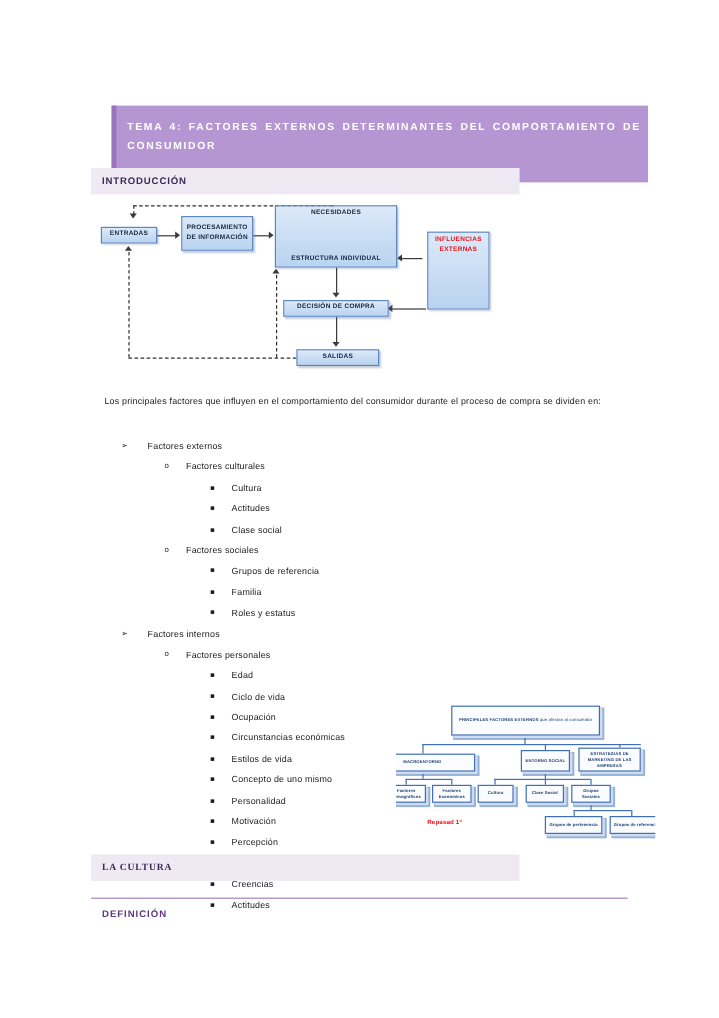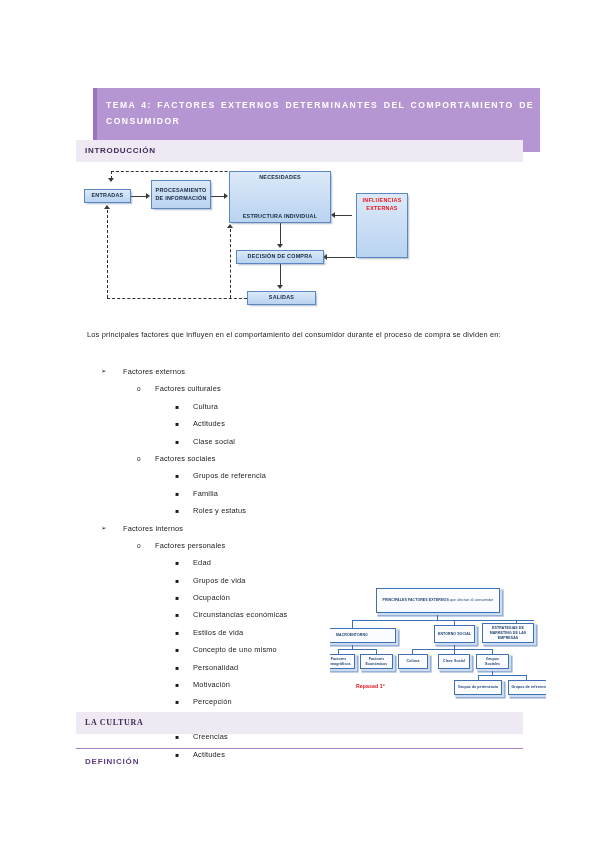--- a/index.html
+++ b/index.html
@@ -34,21 +34,21 @@
     letter-spacing: 1.45px;
     line-height: 16px;
     text-align: justify;
     text-align-last: left;
   }
 
   
   .sub-band {
     position: absolute;
     left: 76px;
-    width: 447px; height: 22px;
+    width: 357px; height: 22px;
     background: #efe9f3;
   }
   .sub-band .sub-text {
     position: absolute;
     left: 9px; top: 6px;
     color: #3d2a56;
     font-size: 8px;
     font-weight: bold;
     letter-spacing: 0.7px;
   }
@@ -301,21 +301,21 @@
       <div class="li lvl2">
         <span class="mk">o</span>
         <span class="tx">Factores personales</span>
       </div>
       <div class="li lvl3">
         <span class="mk">▪</span>
         <span class="tx">Edad</span>
       </div>
       <div class="li lvl3">
         <span class="mk">▪</span>
-        <span class="tx">Grupos de vida</span>
+        <span class="tx">Ciclo de vida</span>
       </div>
       <div class="li lvl3">
         <span class="mk">▪</span>
         <span class="tx">Ocupación</span>
       </div>
       <div class="li lvl3">
         <span class="mk">▪</span>
         <span class="tx">Circunstancias económicas</span>
       </div>
       <div class="li lvl3">

